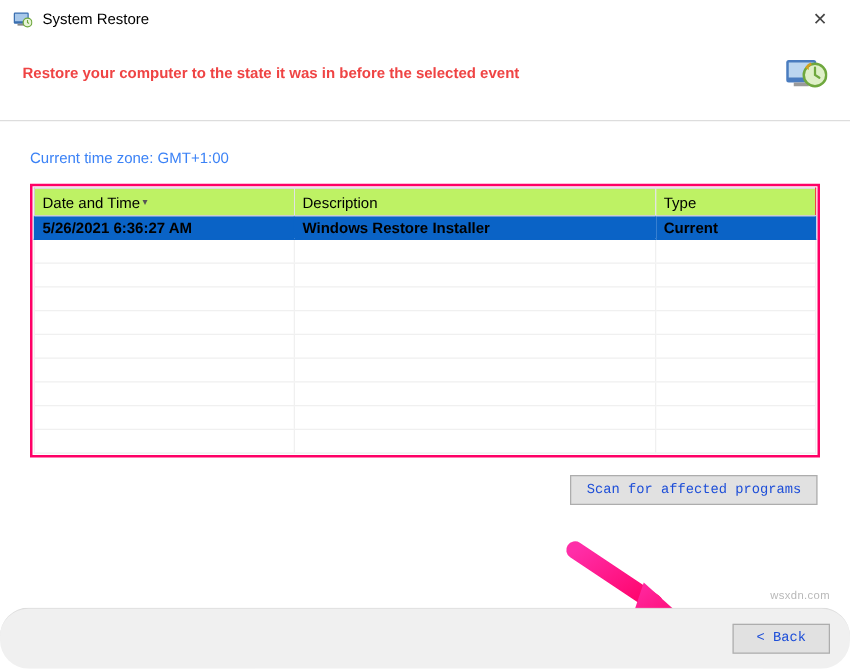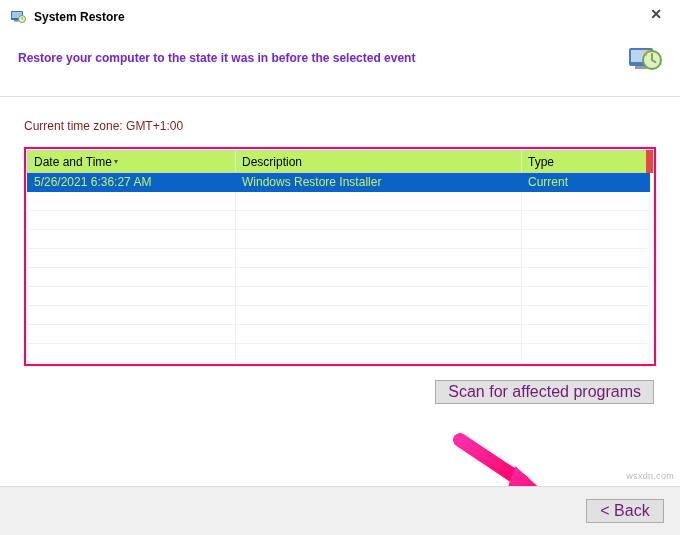--- a/index.html
+++ b/index.html
@@ -7,42 +7,41 @@
       font-family: 'Segoe UI', Tahoma, sans-serif;
       font-size: 12px;
       background: #fff;
       width: 680px;
       height: 535px;
       overflow: hidden;
       position: relative;
     }
     .titlebar {
       display: flex;
-      align-items: flex-end;
+      align-items: center;
       padding: 6px 10px 4px 10px;
       height: 28px;
-      font-weight: bold;
     }
     .titlebar .app-icon {
       width: 16px; height: 16px; margin-right: 8px;
       display: flex; align-items: center; justify-content: center;
     }
     .titlebar .title { flex: 1; font-size: 12px; color: #000; }
     .close-x { font-size: 14px; color: #444; padding: 2px 8px; cursor: default; }
     .header {
       display: flex; align-items: center;
       padding: 12px 18px 20px 18px;
     }
     .header .heading {
-      flex: 1; font-size: 12px; font-weight: 600; color: #6d28d9;
+      flex: 1; font-size: 12px; font-weight: 600; color: #ef4444;
     }
     .header .restore-ico { width: 36px; height: 36px; }
     .divider { height: 1px; background: #ddd; margin: 0; }
     .content { padding: 22px 24px 0 24px; }
-    .tz-label { color: #7f1d1d; margin-bottom: 14px; }
+    .tz-label { color: #3b82f6; margin-bottom: 14px; }
     .table-wrap {
       border: 2px solid #ff0066;
       padding: 1px;
       background: #fff;
       position: relative;
     }
     table {
       width: 100%;
       border-collapse: collapse;
       table-layout: fixed;
@@ -51,79 +50,82 @@
       text-align: left;
       font-weight: 400;
       padding: 3px 6px;
       border-top: 1px solid #cfcfcf;
       border-bottom: 1px solid #cfcfcf;
       border-right: 1px solid #e2e2e2;
       background: #bef264;
       height: 22px;
       position: relative;
     }
-    thead th:last-child { border-right: 7px solid #ef4444; }
+    thead th:last-child { border-right: 1px solid #ef4444; }
     thead th:first-child { border-left: 1px solid #cfcfcf; }
     .sort-ind {
       font-size: 8px; color: #555;
       position: relative; top: -2px; left: 2px;
     }
     tbody td {
       padding: 2px 6px;
       height: 18px;
       border-bottom: 1px solid #f0f0f0;
       border-left: 1px solid #f0f0f0;
       white-space: nowrap;
       overflow: hidden;
     }
     tbody td:last-child { border-right: 1px solid #f0f0f0; }
     tbody tr.selected td {
       background: #0a63c6;
-      color: #bef264;
+      color: #000000;
       border-color: #0a63c6;
+      font-weight: bold;
     }
     tbody tr.empty td { color: transparent; }
     .below-table {
       margin-top: 14px; display: flex; justify-content: flex-end;
       padding-right: 2px;
     }
     .btn {
       height: 24px;
       padding: 0 12px;
-      font-size: 16px;
-      color: #701a75;
+      font-size: 11px;
+      color: #1d4ed8;
       background: #e1e1e1;
       border: 1px solid #adadad;
       cursor: default;
       min-width: 78px;
+      font-family: Liberation Mono, monospace;
     }
     .btn.scan { min-width: 170px; }
     .footer {
       position: absolute;
       left: 0; right: 0; bottom: 0;
       background: #f0f0f0;
       border-top: 1px solid #ddd;
       padding: 12px 16px;
       display: flex;
       justify-content: flex-end;
       gap: 8px;
+      border-radius: 23px;
     }
     .btn.focus {
       outline: 2px solid #0078d7;
       outline-offset: -1px;
       background: #e5f1fb;
     }
     .arrow-annotation {
       position: absolute;
       left: 445px; top: 430px;
       width: 120px; height: 90px;
       pointer-events: none;
     }
     .watermark {
-      position: absolute; right: 6px; bottom: 54px;
+      position: absolute; right: 16px; bottom: 54px;
       font-size: 9px; color: #b8b8b8; letter-spacing: .3px;
     }
   </style>
 </head>
 <body>
 
 <div class="titlebar">
   <span class="app-icon">
     <svg viewBox="0 0 16 16" width="16" height="16">
       <rect x="1" y="3" width="12" height="9" rx="1" fill="#3a6fb0"></rect>

